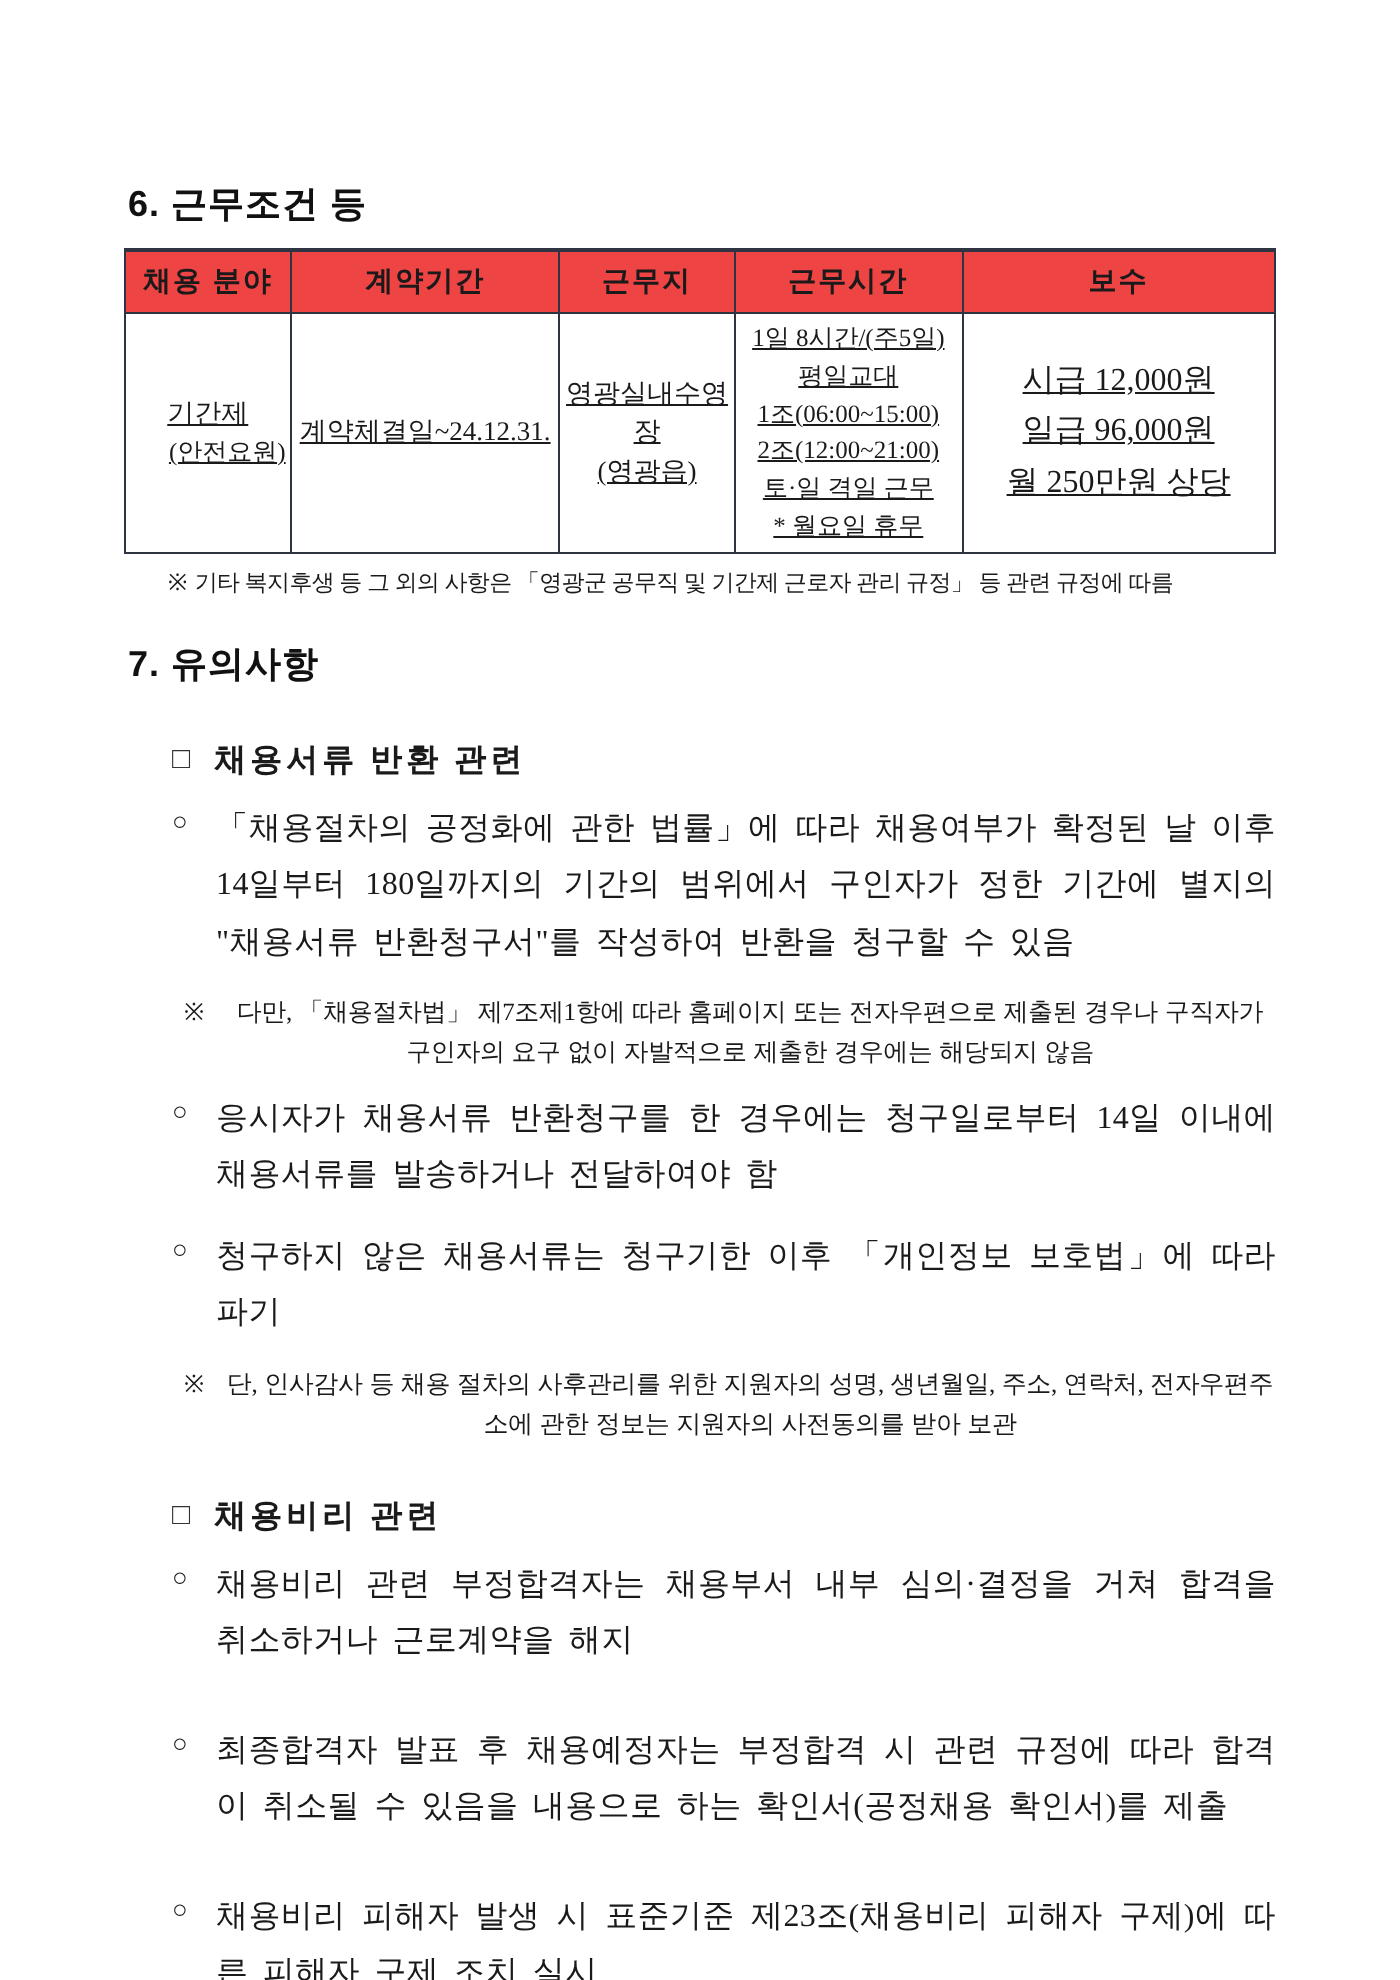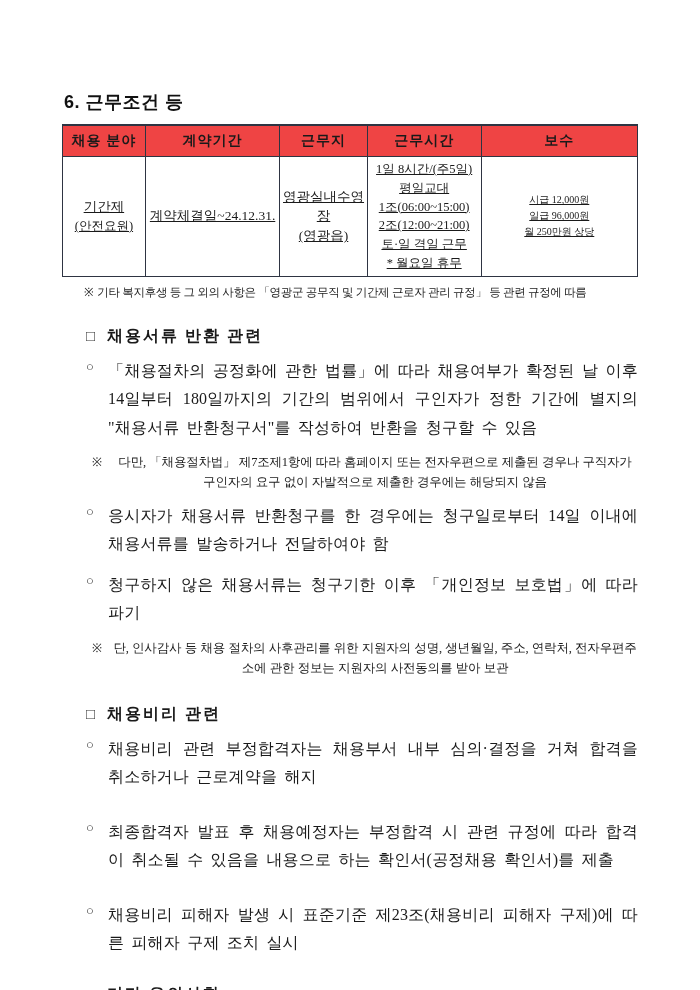--- a/index.html
+++ b/index.html
@@ -43,23 +43,23 @@
   table.cond th {
     background: #ef4444;
     font-family: "Liberation Sans", sans-serif;
     font-weight: 700;
     font-size: 14px;
     height: 24px;
     letter-spacing: 1px;
   }
   table.cond td { font-size: 13.5px; height: 108px; text-decoration: underline; }
   .cell-line { display: block; line-height: 1.45; }
-  .cell-sub { font-size: 12.5px; }
+  .cell-sub { font-size: 12.5px; text-align: right; }
   .hours-line { display: block; font-size: 12.5px; line-height: 1.5; }
-  .pay-line { display: block; font-size: 10px; line-height: 1.6; }
+  .pay-line { display: block; font-size: 16px; line-height: 1.6; }
 
   
   .table-note {
     font-size: 11.5px;
     letter-spacing: -0.3px;
     margin: 7px 0 6px 22px;
     line-height: 1.4;
     white-space: nowrap;
   }
   .table-note .marker { margin-right: 4px; }
@@ -162,20 +162,21 @@
           <span class="pay-line">월 250만원 상당</span>
         </td>
       </tr>
     </tbody>
   </table>
 
   <div class="table-note">
     <span class="marker">※</span><span>기타 복지후생 등 그 외의 사항은 「영광군 공무직 및 기간제 근로자 관리 규정」 등 관련 규정에 따름</span>
   </div>
 
+  <h2 class="sec-heading second">7. 유의사항</h2>
 
   <div class="group-title">
     <span class="checkbox">□</span>
     <span>채용서류 반환 관련</span>
   </div>
 
   <div class="item">
     <span class="marker">○</span>
     <div class="text">「채용절차의 공정화에 관한 법률」에 따라 채용여부가 확정된 날 이후 14일부터 180일까지의 기간의 범위에서 구인자가 정한 기간에 별지의 "채용서류 반환청구서"를 작성하여 반환을 청구할 수 있음</div>
   </div>

